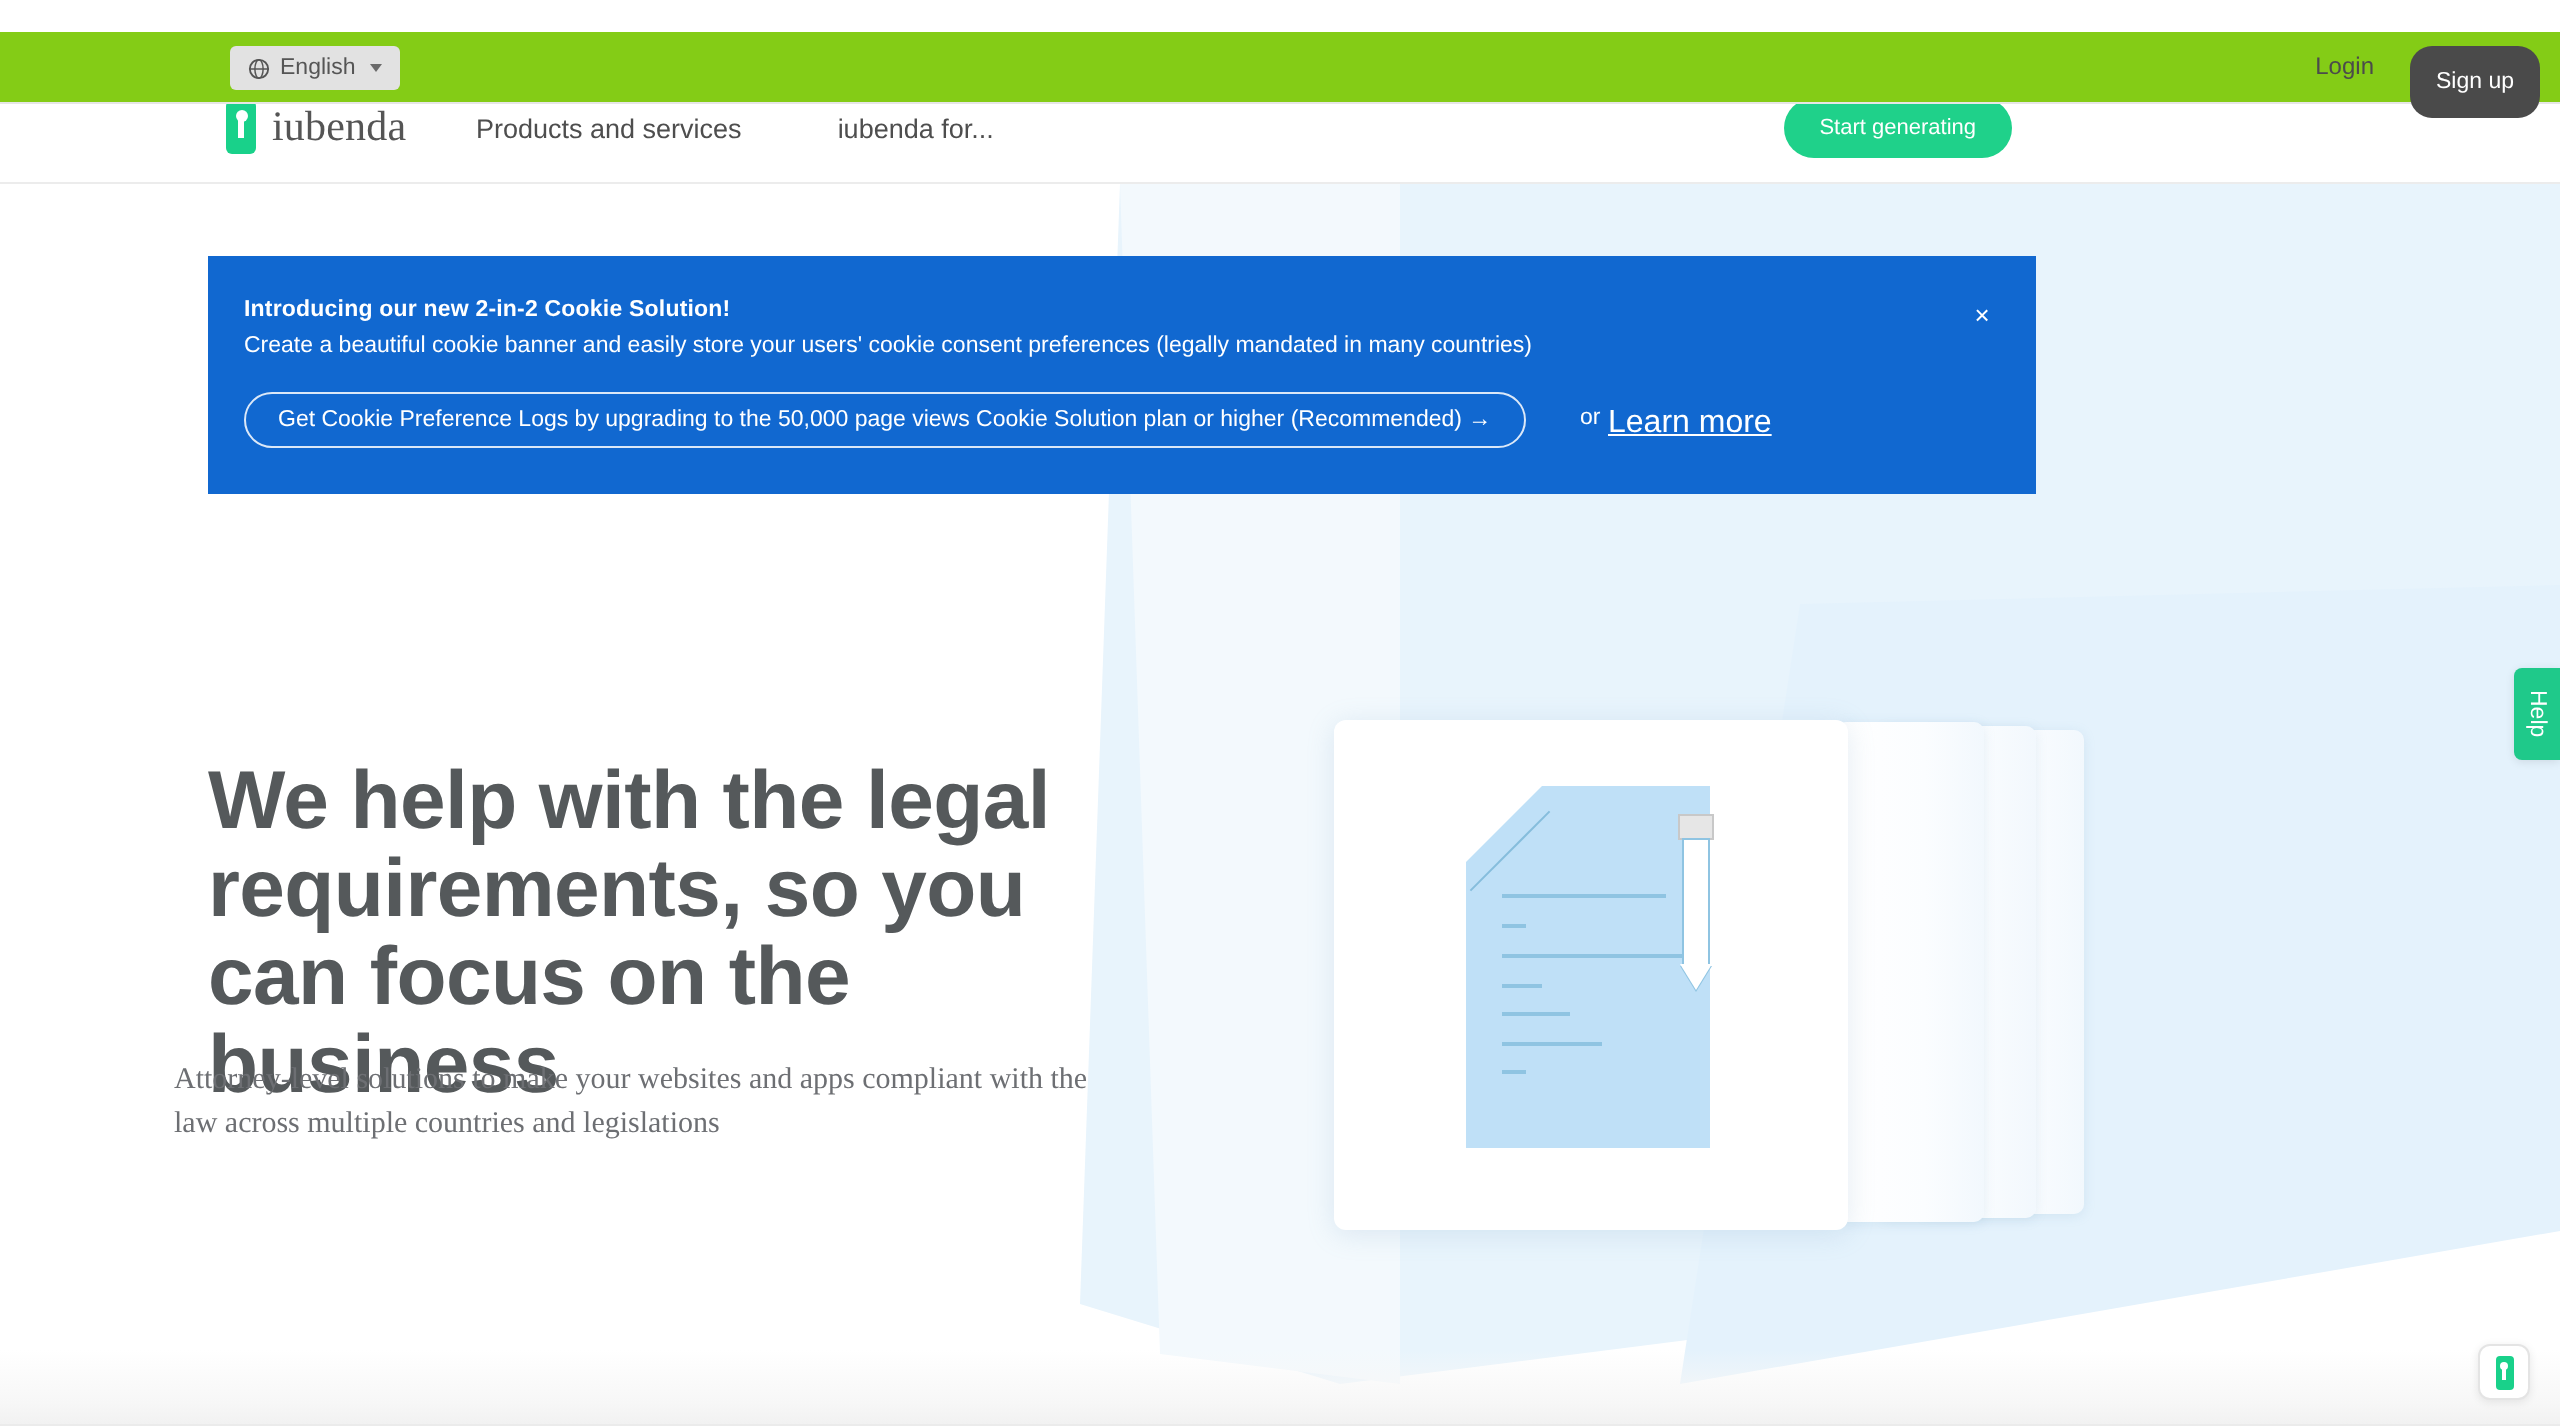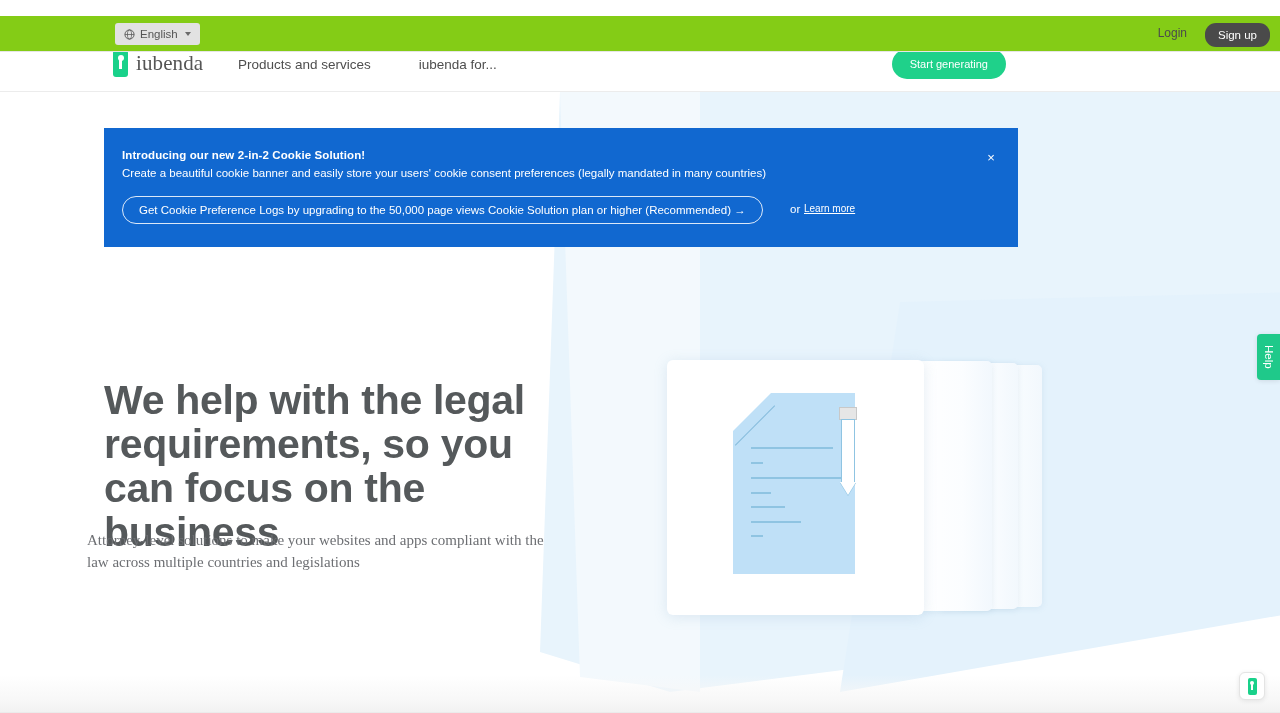--- a/index.html
+++ b/index.html
@@ -52,21 +52,21 @@
     border-top: 4.5px solid #6b6b6b;
     margin-left: 2px;
   }
   .login-link {
     position: absolute; right: 93px; top: 10px;
     font-size: 12px; color: #4b4b4b;
     text-decoration: none; cursor: pointer;
   }
   .signup-btn {
     position: absolute; right: 10px; top: 7px;
-    height: 24px;
+    height: 36px;
     padding: 0 13px;
     display: flex; align-items: center;
     background: #4a4a4a;
     color: #fff;
     font-size: 11.5px;
     border: none; border-radius: 11px;
     cursor: pointer;
     font-family: inherit;
   }
 
@@ -166,21 +166,21 @@
     text-decoration: none;
     cursor: pointer;
     white-space: nowrap;
   }
   .promo-or {
     position: absolute; left: 686px; top: 75px;
     font-size: 11.5px;
   }
   .promo-learn {
     position: absolute; left: 700px; top: 75px;
-    font-size: 10px;
+    font-size: 16px;
     color: #fff;
     text-decoration: underline;
     cursor: pointer;
     white-space: nowrap;
   }
   .promo-close {
     position: absolute; right: 19px; top: 22px;
     width: 16px; height: 16px;
     background: none; border: none;
     color: #fff; font-size: 13px;

